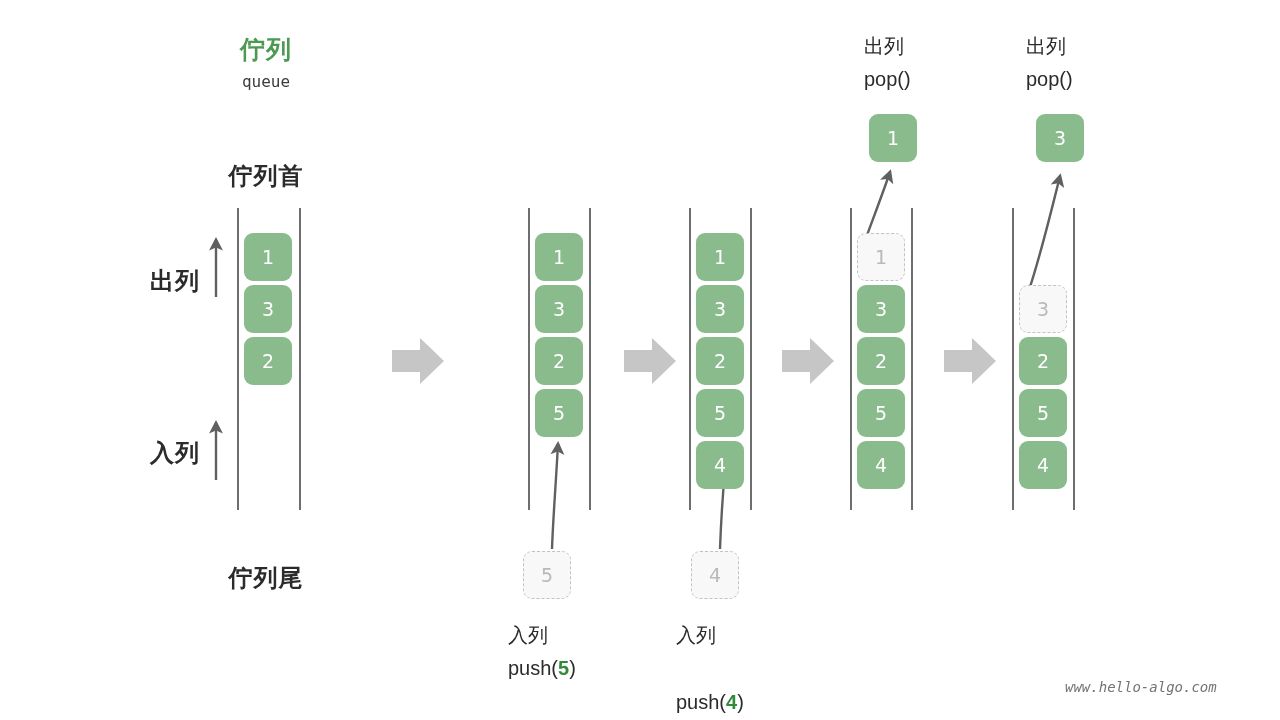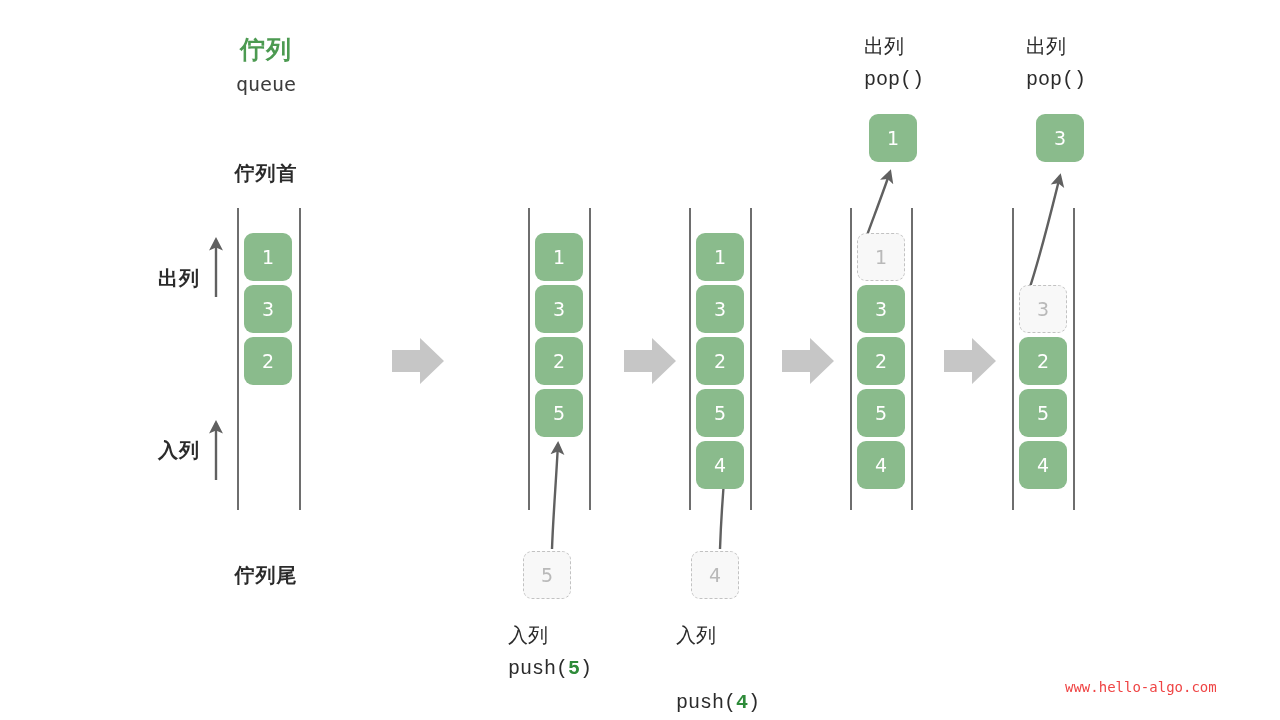--- a/index.html
+++ b/index.html
@@ -25,53 +25,54 @@
   .title-cn {
     font-weight: bold;
     font-size: 25px;
     color: #4c9a51;
     letter-spacing: 1px;
     text-align: center;
     white-space: nowrap;
   }
   .title-en {
     font-family: "DejaVu Sans Mono", "Liberation Mono", monospace;
-    font-size: 20px;
+    font-size: 16px;
     color: #3c3c3c;
     text-align: center;
     white-space: nowrap;
   }
   .strong-label {
     font-weight: bold;
-    font-size: 20px;
+    font-size: 24px;
     color: #2b2b2b;
     text-align: center;
     white-space: nowrap;
     letter-spacing: 1px;
   }
   .op-cn {
     font-size: 20px;
     color: #2b2b2b;
     text-align: left;
     white-space: nowrap;
   }
   .op-code {
-    font-family: Liberation Mono, monospace;
+    font-family: Liberation Sans, sans-serif;
     font-size: 20px;
     color: #2b2b2b;
     text-align: center;
     white-space: nowrap;
   }
   .op-code .num { color: #2e8b39; font-weight: bold; }
 
   .watermark {
     font-family: "DejaVu Sans Mono", "Liberation Mono", monospace;
     font-size: 14px;
-    color: #ef4444;
+    color: #737373;
     white-space: nowrap;
+    font-style: italic;
   }
 
   
   .cell {
     width: 48px;
     height: 48px;
     border-radius: 9px;
     background: #8abb8c;
     color: #ffffff;
     font-size: 19px;

